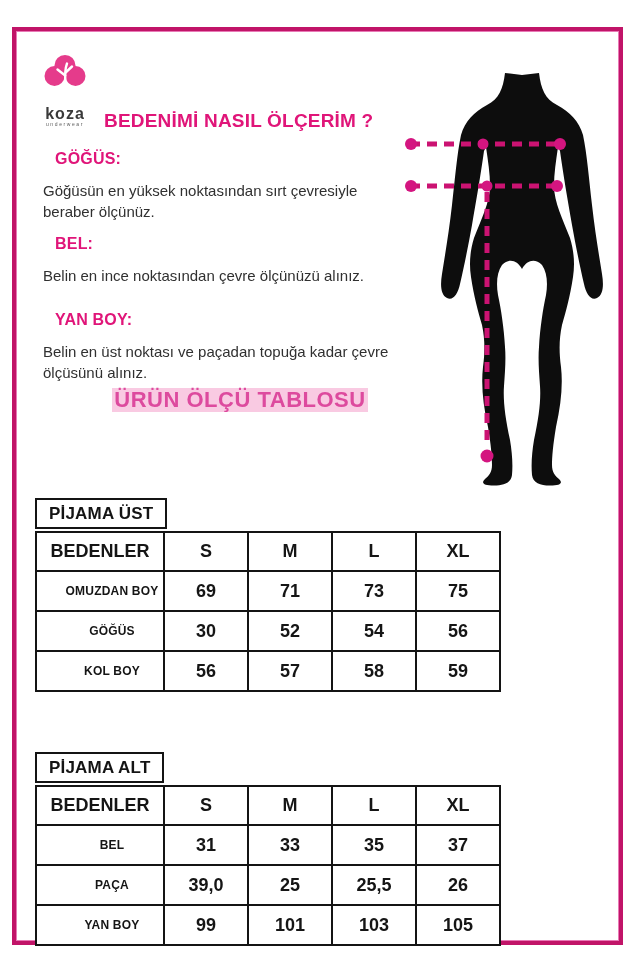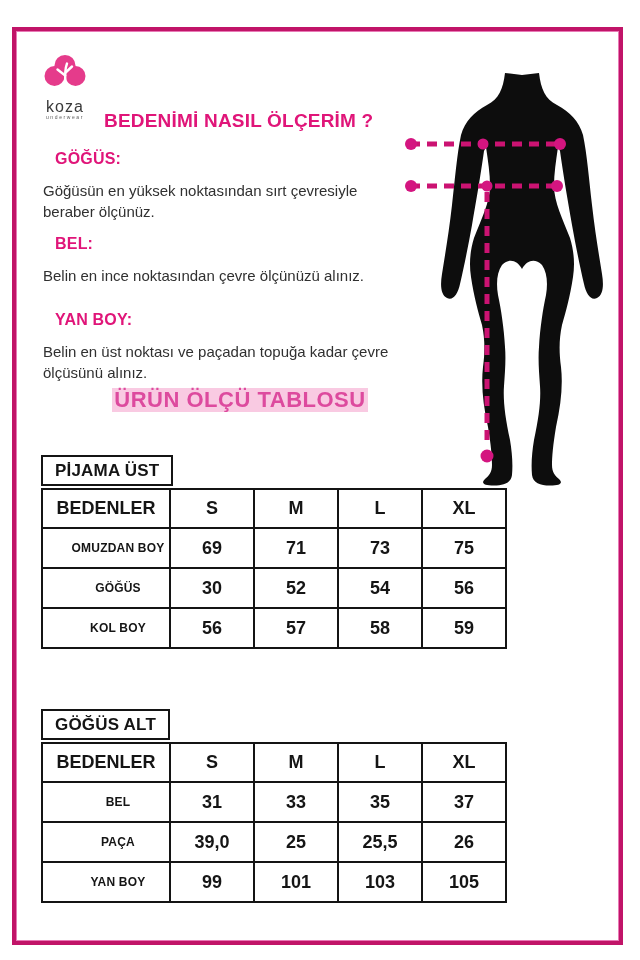--- a/index.html
+++ b/index.html
@@ -6,21 +6,21 @@
   .page{
     position:relative;width:640px;height:960px;background:#ffffff;overflow:hidden;
     font-family:"Liberation Sans", sans-serif;
   }
   .frame{
     position:absolute;left:12px;top:27px;width:603px;height:910px;
     border:4px solid #c11468;box-shadow:inset 0 0 0 1px #e879b6;
   }
   
   .logo{position:absolute;left:40px;top:54px;width:50px;text-align:center;}
-  .logo-word{font-size:16px;font-weight:normal;color:#3a3a3a;letter-spacing:1px;line-height:14px;margin-top:8px;}
+  .logo-word{font-size:16px;font-weight:bold;color:#3a3a3a;letter-spacing:1px;line-height:14px;margin-top:15px;}
   .logo-sub{font-size:5px;color:#5a5a5a;letter-spacing:1.6px;line-height:6px;}
   
   .title{
     position:absolute;left:96px;top:102px;margin:8px;
     font-size:19px;font-weight:bold;color:#e01579;letter-spacing:.2px;
   }
   
   .ins{position:absolute;left:43px;width:350px;}
   .ins h2{margin:12px;font-size:16px;font-weight:bold;color:#e01579;letter-spacing:.2px;}
   .ins p{margin:4px 0 0 0;font-size:15px;line-height:21px;color:#303030;}
@@ -29,21 +29,21 @@
   .ins3{top:299px;}
   
   .banner{
     position:absolute;left:112px;top:388px;width:256px;height:24px;
     background:#f9cae2;color:#dd4a9e;font-size:22px;font-weight:bold;
     display:flex;align-items:center;justify-content:center;letter-spacing:.5px;
   }
   
   .figure{position:absolute;left:400px;top:55px;width:225px;height:450px;}
   
-  .tsec{position:absolute;left:41px;}
+  .tsec{position:absolute;left:35px;margin-top:43px;}
   .tsec1{top:455px;}
   .tsec2{top:709px;}
   .tlabel{
     display:inline-block;border:2px solid #141414;background:#ffffff;
     font-size:17px;font-weight:bold;color:#141414;padding:4px 12px 3px 12px;
     margin-bottom:2px;letter-spacing:.2px;
   }
   table.sizes{border-collapse:collapse;background:#ffffff;}
   table.sizes th,table.sizes td{
     border:2px solid #141414;text-align:center;vertical-align:middle;
@@ -182,21 +182,21 @@
         <td>56</td>
         <td>57</td>
         <td>58</td>
         <td>59</td>
       </tr>
     </tbody>
       </table>
   </div>
 
   <div class="tsec tsec2">
-    <div class="tlabel">GÖĞÜS ALT</div>
+    <div class="tlabel">PİJAMA ALT</div>
     <table class="sizes">
       <colgroup>
           <col class="c-label">
           <col class="c-size">
           <col class="c-size">
           <col class="c-size">
           <col class="c-size">
         </colgroup>
       <tbody>
           <tr>

